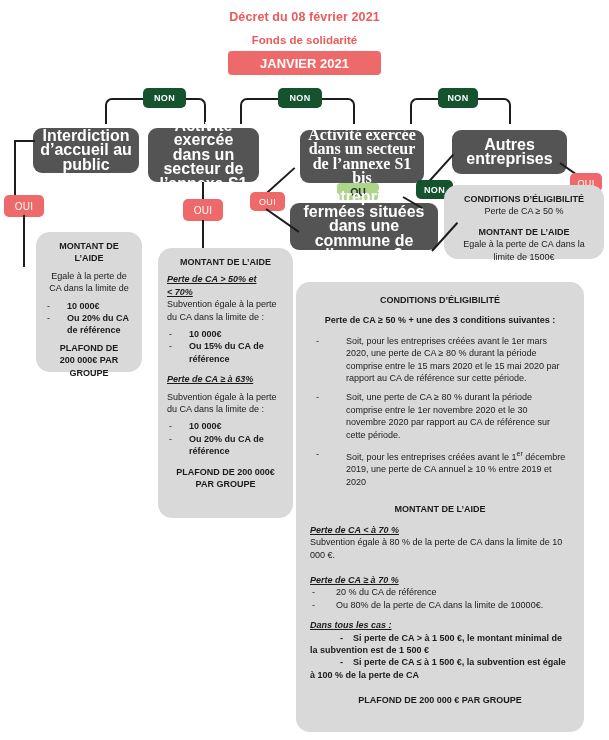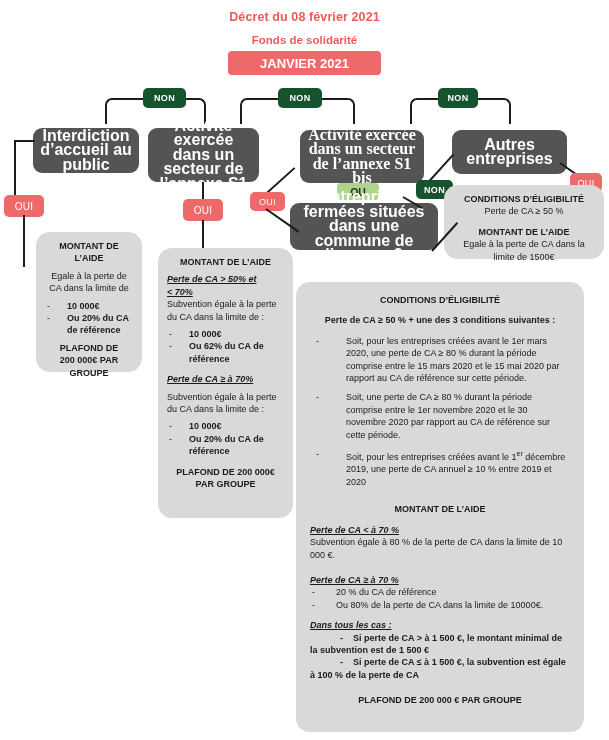--- a/index.html
+++ b/index.html
@@ -151,24 +151,24 @@
 
 <div class="abs panel" style="left:158px;top:248px;width:135px;height:270px;">
   <span class="ttl">MONTANT DE L’AIDE</span>
   <div class="gap-sm"></div>
   <span class="u">Perte de CA &gt; 50% et</span>
   <span class="u">&lt; 70%</span>
   <p>Subvention égale à la perte du CA dans la limite de :</p>
   <div class="gap-sm"></div>
   <ul class="d tight">
     <li><span class="dash">-</span><span class="b">10 000€</span></li>
-    <li><span class="dash">-</span><span class="b">Ou 62% du CA de</span><br><span class="b">référence</span></li>
-  </ul>
-  <div class="gap"></div>
-  <span class="u">Perte de CA ≥ à 70%</span>
+    <li><span class="dash">-</span><span class="b">Ou 15% du CA de</span><br><span class="b">référence</span></li>
+  </ul>
+  <div class="gap"></div>
+  <span class="u">Perte de CA ≥ à 63%</span>
   <div class="gap-sm"></div>
   <p>Subvention égale à la perte du CA dans la limite de :</p>
   <div class="gap-sm"></div>
   <ul class="d tight">
     <li><span class="dash">-</span><span class="b">10 000€</span></li>
     <li><span class="dash">-</span><span class="b">Ou 20% du CA de</span><br><span class="b">référence</span></li>
   </ul>
   <div class="gap"></div>
   <span class="ctr b">PLAFOND DE 200 000€</span>
   <span class="ctr b">PAR GROUPE</span>

